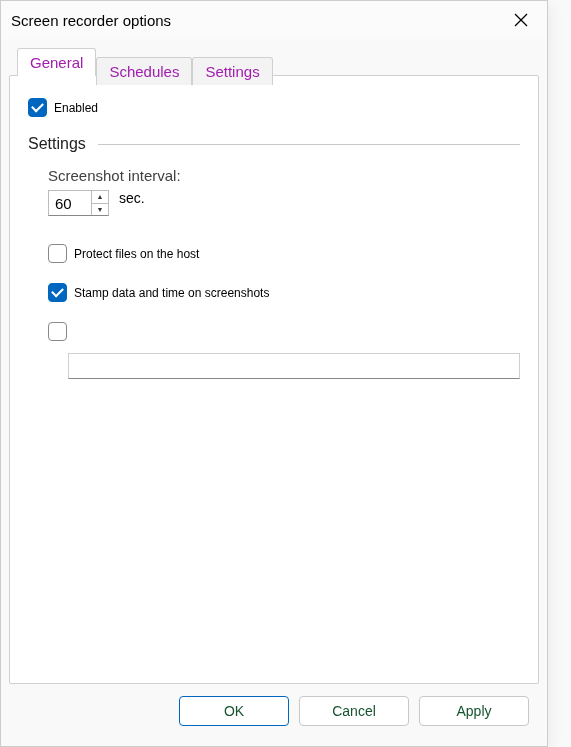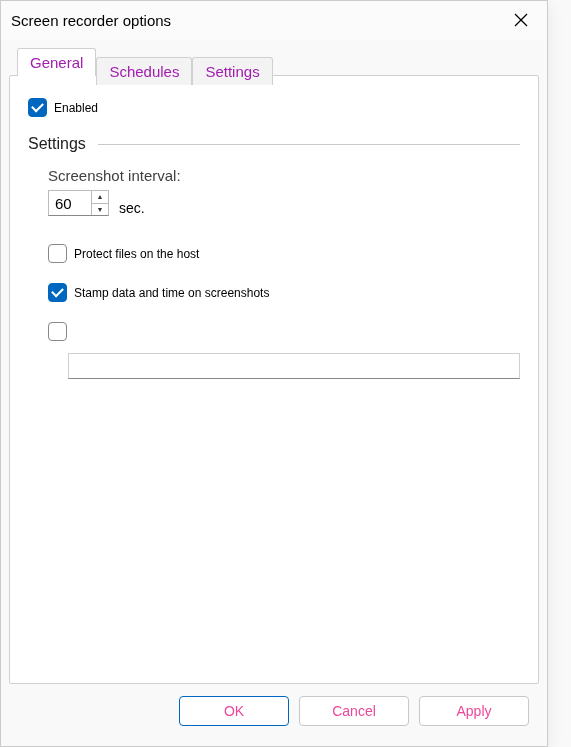--- a/index.html
+++ b/index.html
@@ -141,21 +141,21 @@
       margin-right: 12px;
     }
     .section-header .line {
       flex: 1;
       height: 1px;
       background: #c9c9c9;
     }
 
     .setting-group { padding-left: 20px; }
     .label-text { font-size: 15px; color: #404040; margin-bottom: 6px; }
-    .interval-row { display: flex; align-items: flex-end; gap: 10px; margin-bottom: 28px; }
+    .interval-row { display: flex; align-items: flex-start; gap: 10px; margin-bottom: 28px; }
     .spinner {
       display: inline-flex;
       align-items: stretch;
       border: 1px solid #bcbcbc;
       border-bottom: 1px solid #888;
       background: #fff;
       height: 26px;
     }
     .spinner input {
       width: 42px;
@@ -205,21 +205,21 @@
       padding: 12px 10px 12px 10px;
       background: #f9f9f9;
     }
     .btn {
       min-width: 110px;
       height: 30px;
       border: 1px solid #c8c8c8;
       border-radius: 4px;
       background: #ffffff;
       font-size: 14px;
-      color: #ec4899;
+      color: #14532d;
       cursor: pointer;
       display: flex;
       align-items: center;
       justify-content: center;
       font-family: inherit;
     }
     .btn.primary {
       border-color: #0067c0;
     }
   </style>

